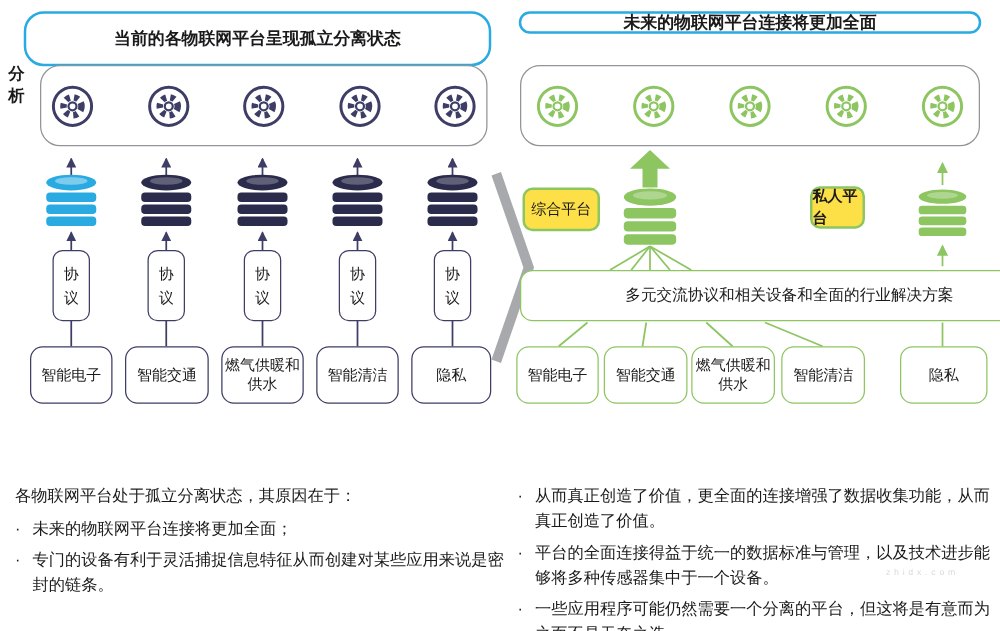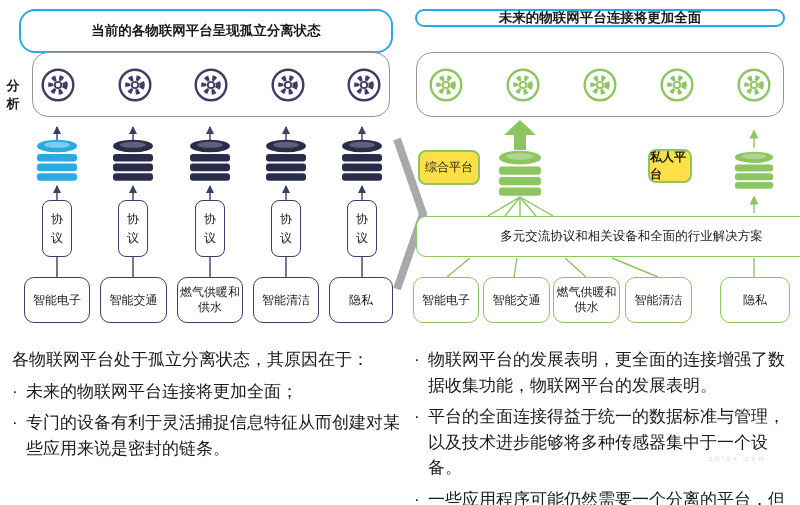--- a/index.html
+++ b/index.html
@@ -13,21 +13,21 @@
   .vlabel{font-weight:bold;font-size:13px;line-height:1.35;word-break:break-all;text-align:center;}
   .proto{border:1.5px solid #3D3D66;border-radius:8px;display:flex;align-items:center;justify-content:center;background:#fff;}
   .proto span{font-size:12px;line-height:1.55;width:13px;word-break:break-all;text-align:center;}
   .pbox{border:1.5px solid #3D3D66;border-radius:10px;display:flex;align-items:center;justify-content:center;
         text-align:center;font-size:12px;line-height:1.25;padding:2px;background:#fff;}
   .gborder{border-color:#8DC561;}
   .gsmall{border:2px solid #8DC561;border-radius:8px;display:flex;align-items:center;justify-content:center;
           font-size:12px;background:#fde047;}
   .wide{border:1.5px solid #8DC561;border-radius:10px;display:flex;align-items:center;justify-content:center;
         font-size:12.5px;background:#fff;}
-  .notes{font-size:17px;line-height:1.5;}
+  .notes{font-size:13px;line-height:1.5;margin-top:40px;}
   .note-heading{margin-bottom:5px;}
   .brow{display:flex;margin-top:6px;}
   .brow .b{width:14px;flex:none;}
   .brow .t{flex:1;}
   .cyl{display:block;}
   .wm{text-align:center;color:#d7dadd;}
   .wm .logo{font-size:25px;font-weight:bold;letter-spacing:3px;line-height:1;}
   .wm .dom{font-size:7px;letter-spacing:3px;margin-top:3px;}
 </style>
 </head>
@@ -82,21 +82,21 @@
     <polygon points="514,150 514,135 504,135 520,120 536,135 526,135 526,150" fill="#8DC561"></polygon>
   </svg>
 
   <div class="abs pill" style="left:19px;top:9px;width:374px;height:44px;">
     <span>当前的各物联网平台呈现孤立分离状态</span>
   </div>
   <div class="abs pill" style="left:415px;top:9px;width:370px;height:18px;">
     <span>未来的物联网平台连接将更加全面</span>
   </div>
 
-  <div class="abs vlabel" style="left:5px;top:77px;width:16px;">分析</div>
+  <div class="abs vlabel" style="left:5px;top:50px;width:16px;">分析</div>
 
   <div class="abs frame" style="left:32px;top:52px;width:358px;height:65px;padding:0 8px;color:#3D3D66;">
     <svg width="34" height="34" viewBox="0 0 34 34">
         <circle cx="17" cy="17" r="15.3" fill="none" stroke="currentColor" stroke-width="2.4"></circle>
         <circle cx="17" cy="17" r="7.2" fill="none" stroke="currentColor" stroke-width="5.2" stroke-dasharray="3.6 3.4"></circle>
         <circle cx="17" cy="17" r="3.2" fill="none" stroke="currentColor" stroke-width="1.8"></circle>
       </svg>
     <svg width="34" height="34" viewBox="0 0 34 34">
         <circle cx="17" cy="17" r="15.3" fill="none" stroke="currentColor" stroke-width="2.4"></circle>
         <circle cx="17" cy="17" r="7.2" fill="none" stroke="currentColor" stroke-width="5.2" stroke-dasharray="3.6 3.4"></circle>
@@ -253,21 +253,21 @@
     </div>
     <div class="brow">
       <span class="b">·</span>
       <span class="t">专门的设备有利于灵活捕捉信息特征从而创建对某些应用来说是密封的链条。</span>
     </div>
   </div>
 
   <div class="abs notes" style="left:414px;top:347px;width:380px;">
     <div class="brow" style="margin-top:0;">
       <span class="b">·</span>
-      <span class="t">物联网平台的发展表明，更全面的连接增强了数据收集功能，物联网平台的发展表明。</span>
+      <span class="t">从而真正创造了价值，更全面的连接增强了数据收集功能，从而真正创造了价值。</span>
     </div>
     <div class="brow">
       <span class="b">·</span>
       <span class="t">平台的全面连接得益于统一的数据标准与管理，以及技术进步能够将多种传感器集中于一个设备。</span>
     </div>
     <div class="brow">
       <span class="b">·</span>
       <span class="t">一些应用程序可能仍然需要一个分离的平台，但这将是有意而为之而不是无奈之选。</span>
     </div>
   </div>

